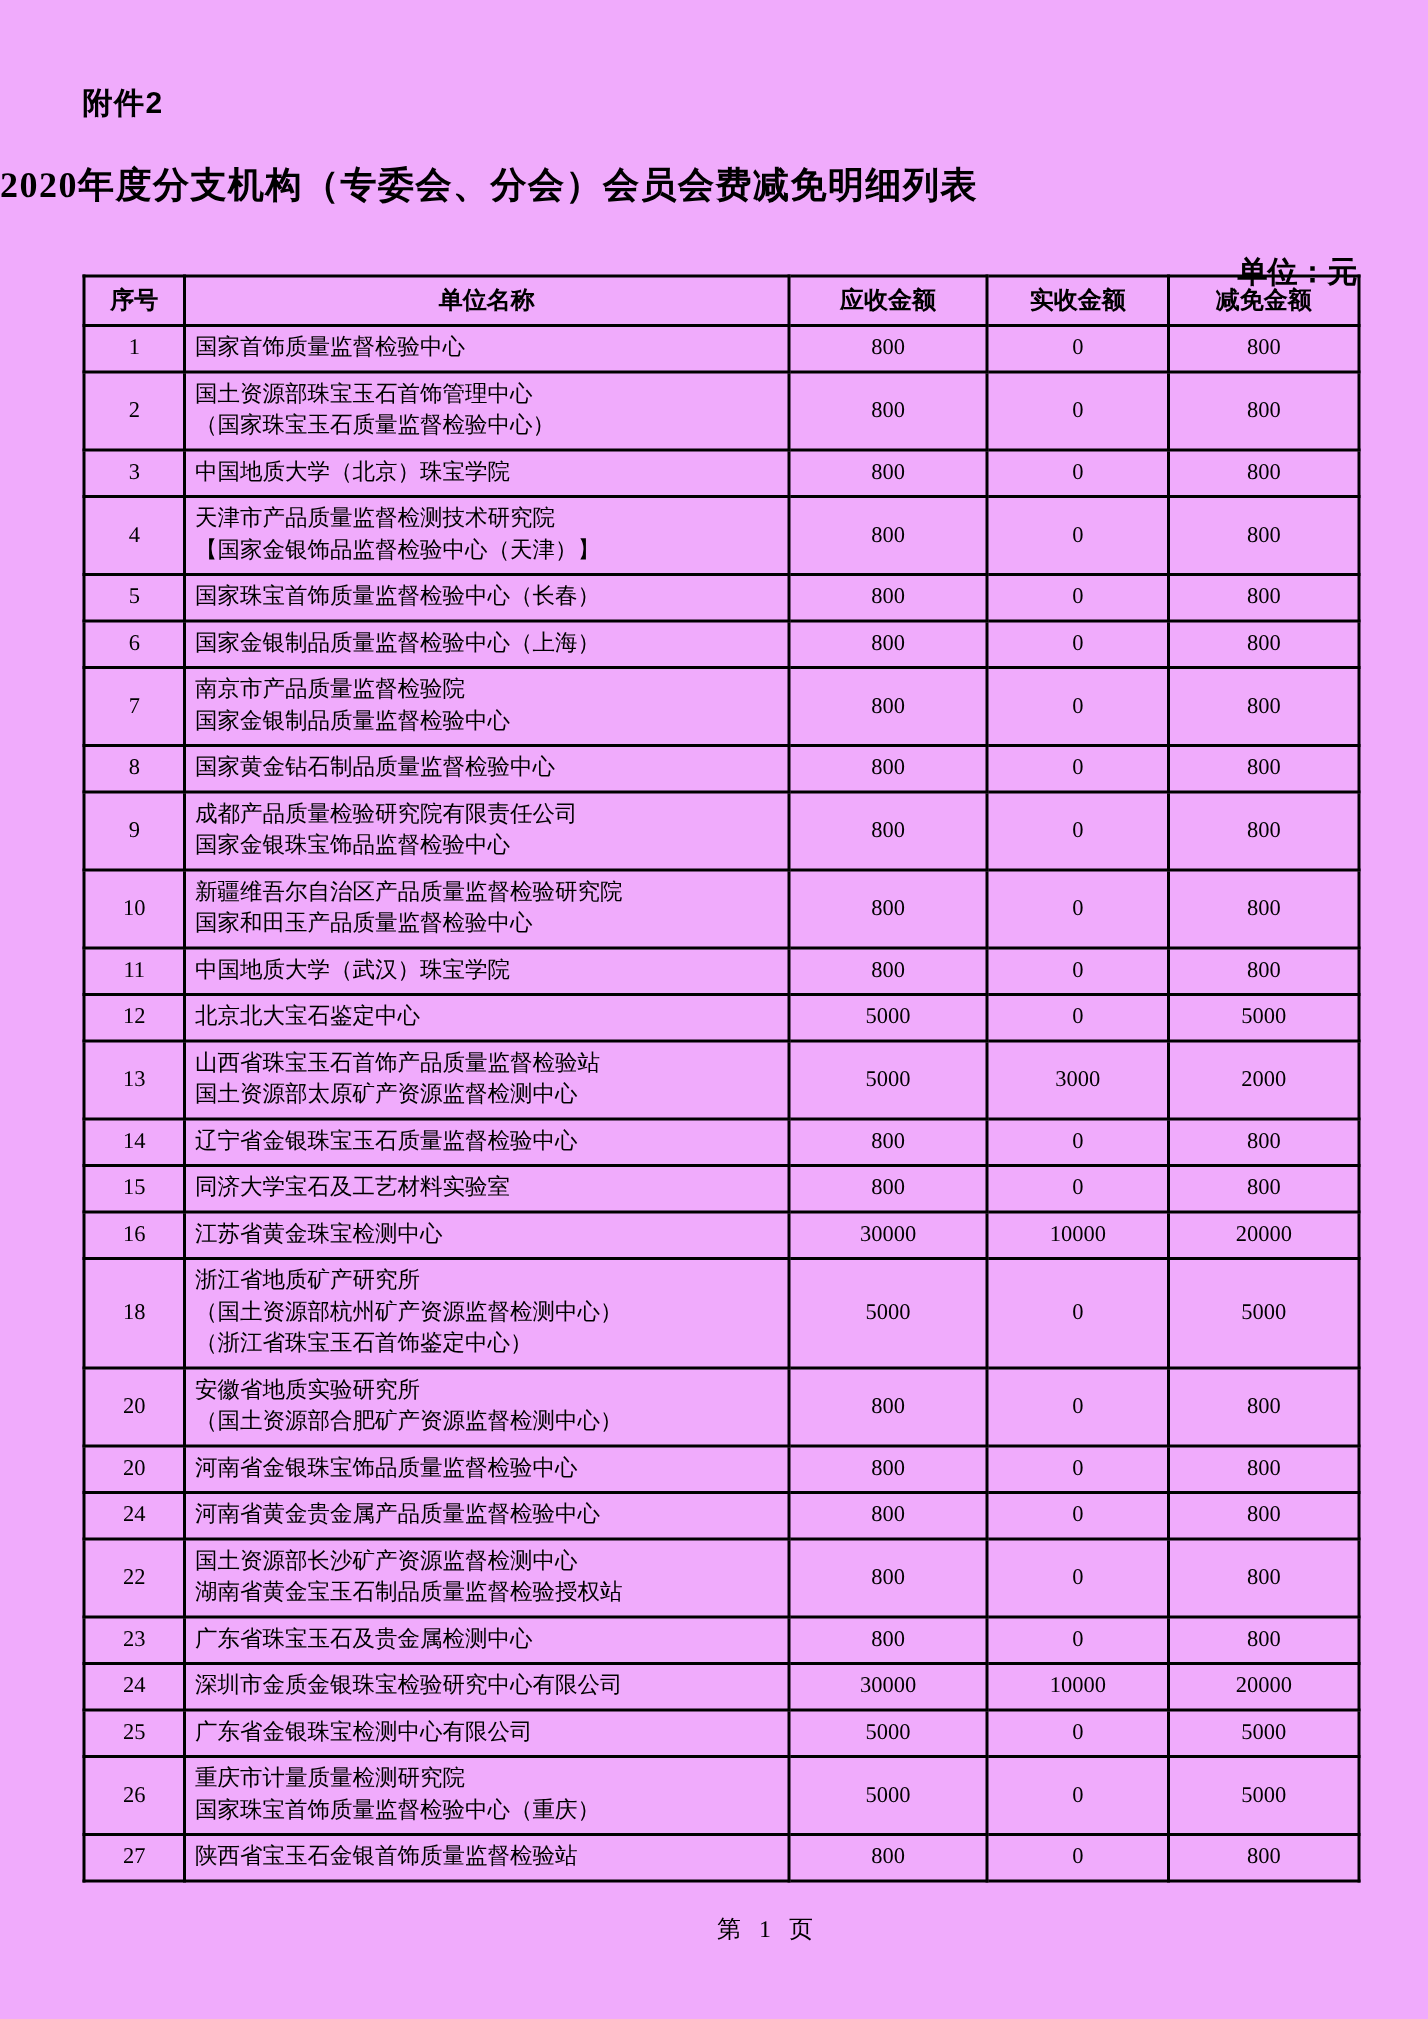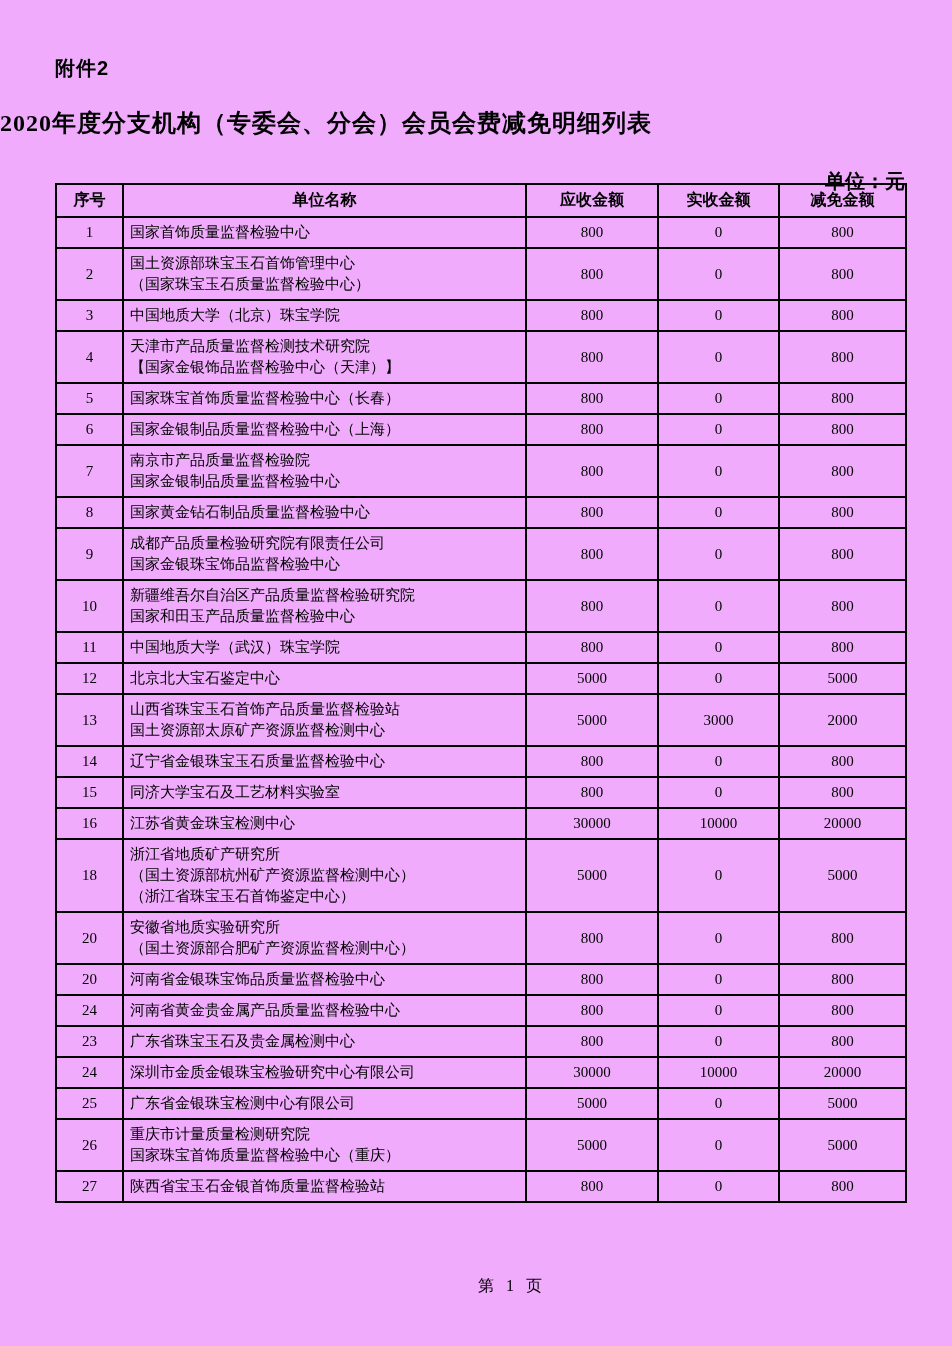--- a/index.html
+++ b/index.html
@@ -264,20 +264,28 @@
           <td class="num">800</td>
         </tr>
         <tr>
           <td class="num">24</td>
           <td class="name">河南省黄金贵金属产品质量监督检验中心</td>
           <td class="num">800</td>
           <td class="num">0</td>
           <td class="num">800</td>
         </tr>
         <tr>
+          <td class="num">22</td>
+          <td class="name">国土资源部长沙矿产资源监督检测中心
+湖南省黄金宝玉石制品质量监督检验授权站</td>
+          <td class="num">800</td>
+          <td class="num">0</td>
+          <td class="num">800</td>
+        </tr>
+        <tr>
           <td class="num">23</td>
           <td class="name">广东省珠宝玉石及贵金属检测中心</td>
           <td class="num">800</td>
           <td class="num">0</td>
           <td class="num">800</td>
         </tr>
         <tr>
           <td class="num">24</td>
           <td class="name">深圳市金质金银珠宝检验研究中心有限公司</td>
           <td class="num">30000</td>

